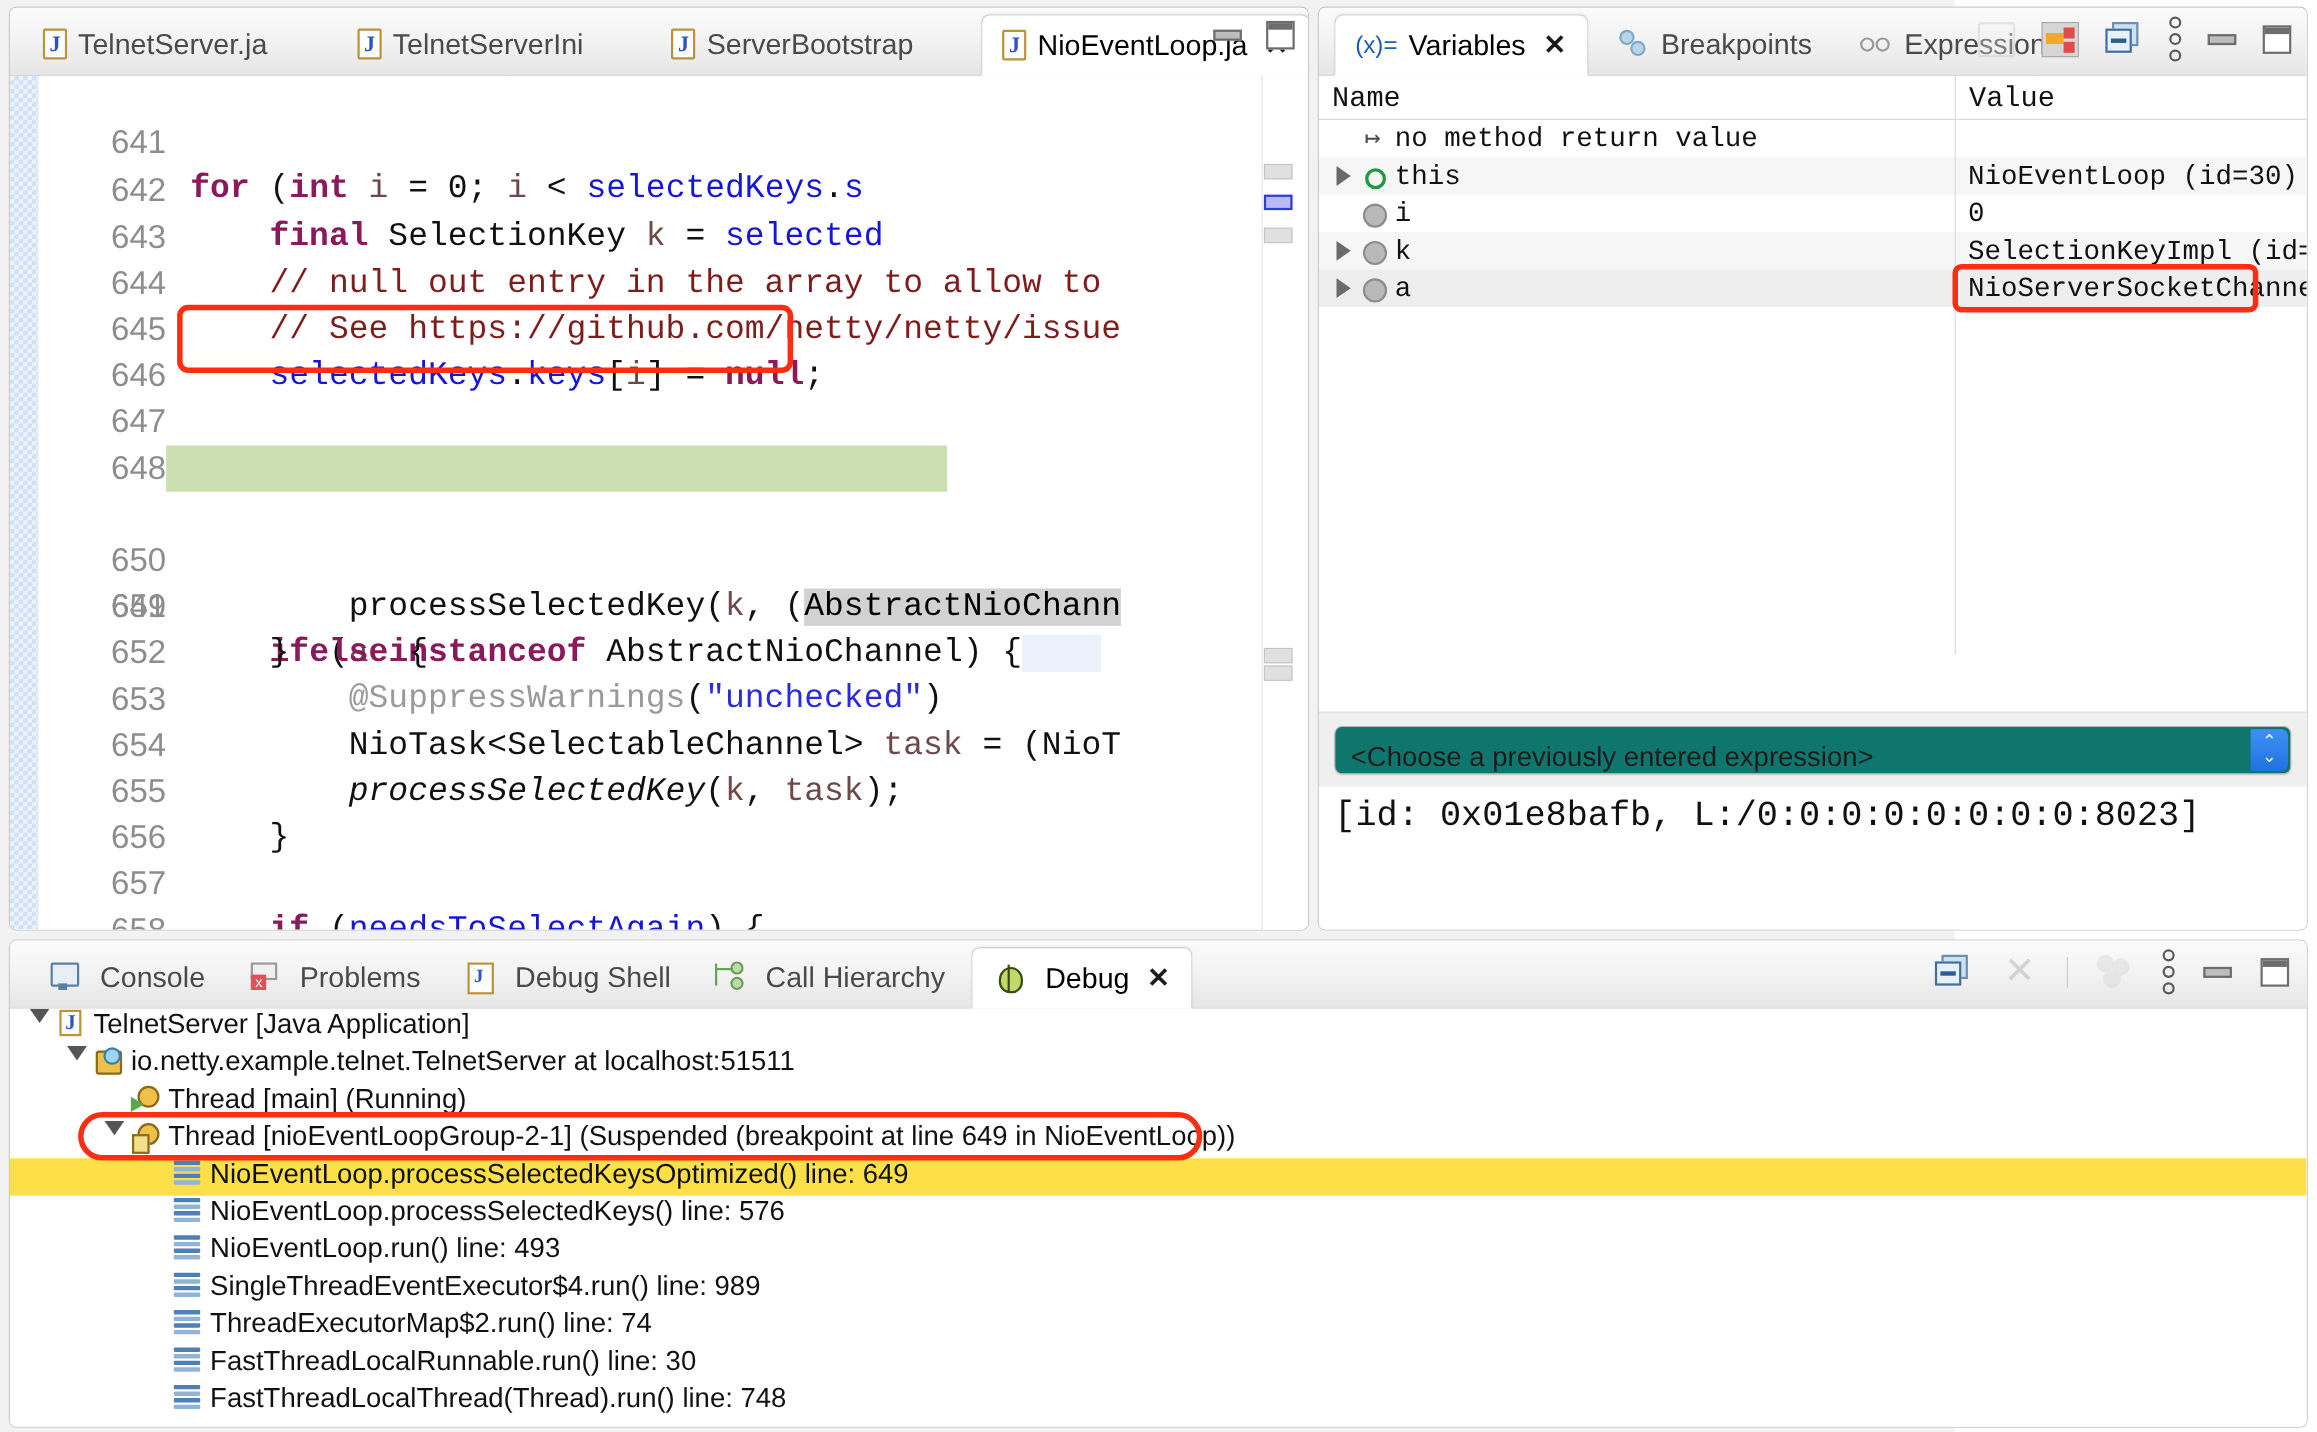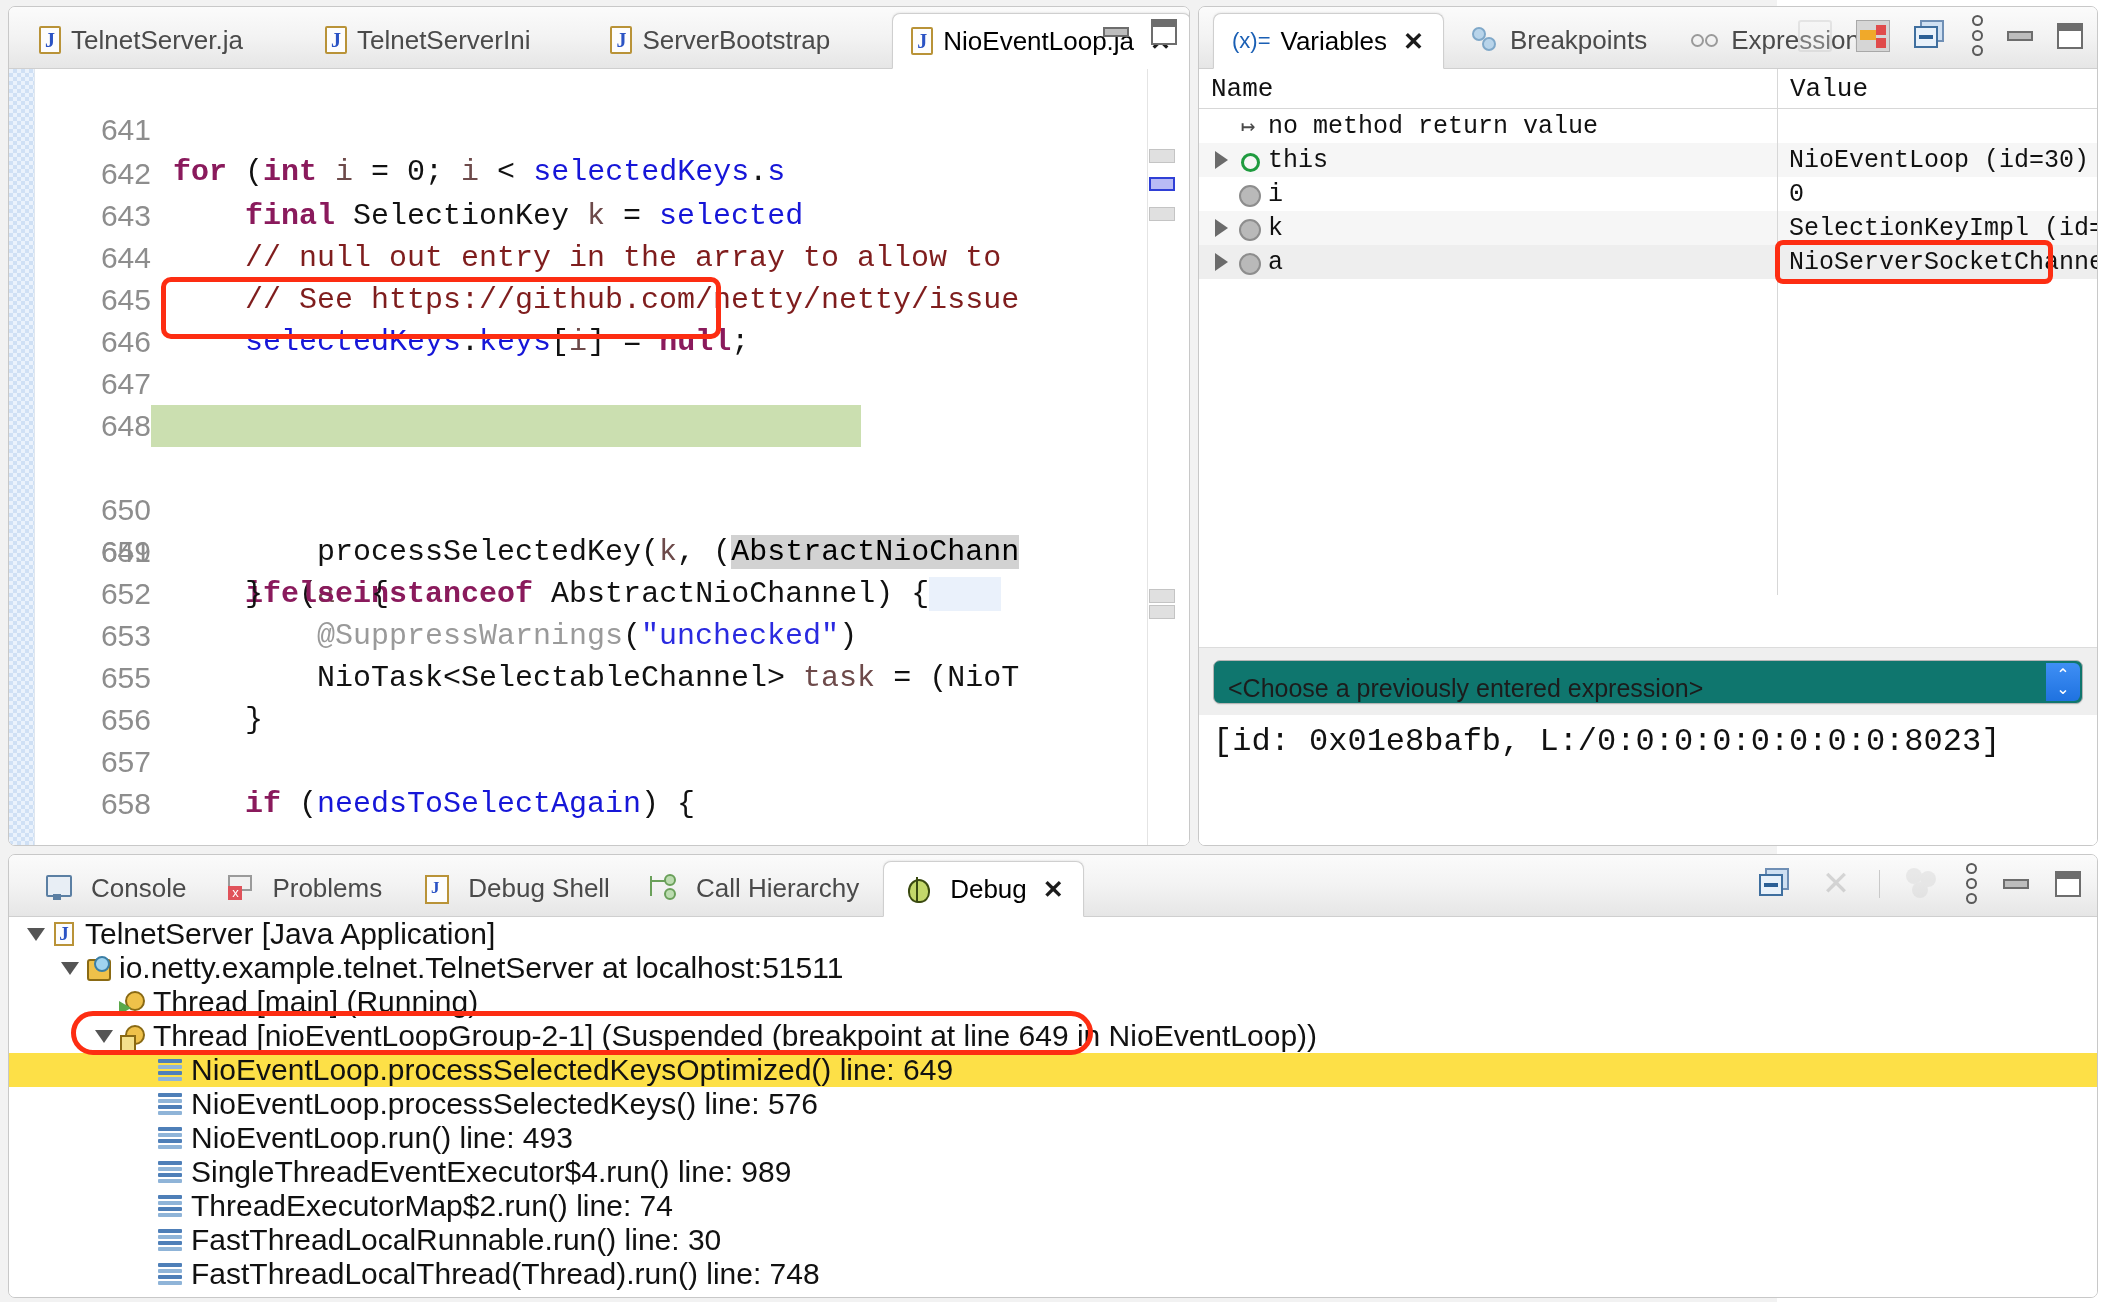--- a/index.html
+++ b/index.html
@@ -185,21 +185,21 @@
     padding:8px 14px 0 14px; background:#fff;
     font-family:"Liberation Mono", monospace; font-size:32px; color:#111;
     white-space:pre;
   }
 
   
   #debug { left: 8px; top: 854px; width: 2090px; height: 444px; }
   #debug .tabstrip { padding-left: 8px; }
   .dtree { position:absolute; left:0; right:0; top:62px; bottom:0; background:#fff; overflow:hidden; }
   .drow {
-    display:flex; align-items:center; height:34px; font-size:30px; color:#111;
+    display:flex; height:34px; font-size:25px; color:#111;
     white-space:nowrap;
   }
   .drow.sel { background:#fde047; }
   .tri { width:0;height:0;border-top:13px solid #555;
          border-left:9px solid transparent;border-right:9px solid transparent;
          flex:0 0 auto; margin-right:6px; }
   .icon-sq { width:26px; height:26px; flex:0 0 auto; margin-right:8px; position:relative; }
 
   .ic-java:before{content:"";position:absolute;inset:1px 3px;background:#fdfdfd;border:2px solid #b99338;}
   .ic-java:after{content:"J";position:absolute;inset:0;font-family:"Liberation Serif",serif;
@@ -353,20 +353,24 @@
         <div class="code-line">
           <span class="ln">652</span>
           <span class="lc"><span class="ann">        @SuppressWarnings</span><span class="plain">(</span><span class="str">"unchecked"</span><span class="plain">)</span></span>
         </div>
 
         <div class="code-line">
           <span class="ln">653</span>
           <span class="lc"><span class="plain">        NioTask&lt;SelectableChannel&gt; </span><span class="loc">task</span><span class="plain"> = (</span><span class="plain">NioT</span></span>
         </div>
 
+        <div class="code-line">
+          <span class="ln">654</span>
+          <span class="lc"><span class="plain ital">        processSelectedKey</span><span class="plain">(</span><span class="loc">k</span><span class="plain">, </span><span class="loc">task</span><span class="plain">);</span></span>
+        </div>
 
         <div class="code-line">
           <span class="ln">655</span>
           <span class="lc plain">    }</span>
         </div>
 
         <div class="code-line">
           <span class="ln">656</span>
           <span class="lc"></span>
         </div>

